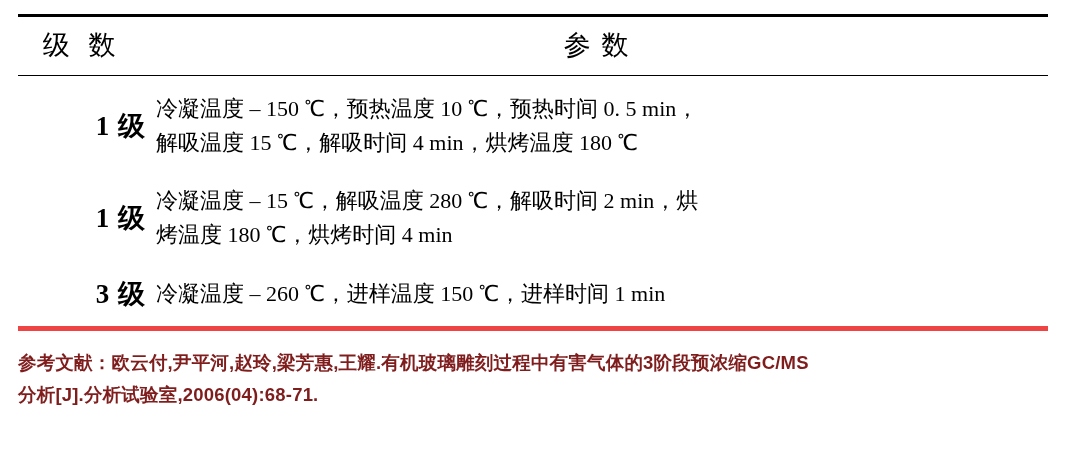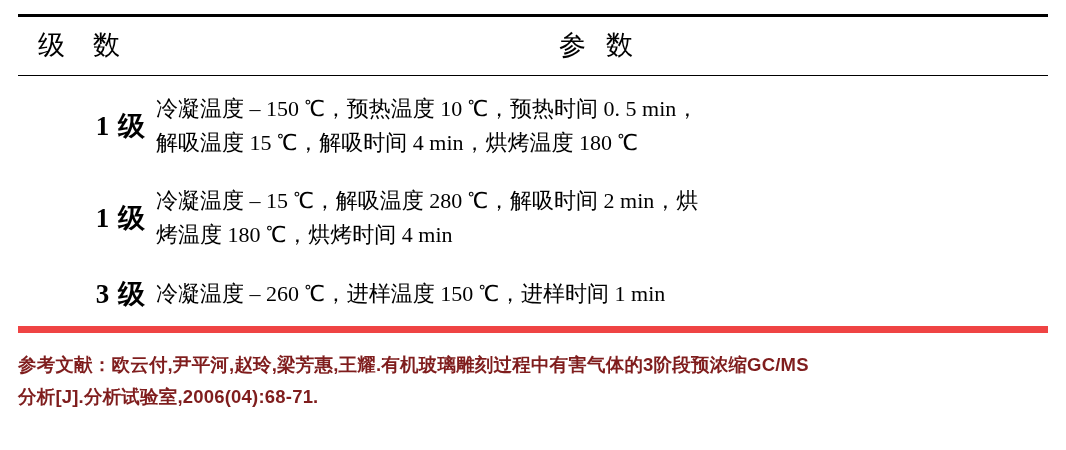--- a/index.html
+++ b/index.html
@@ -32,30 +32,29 @@
   table.param-table col.c1 { width: 128px; }
   table.param-table col.c2 { width: 902px; }
 
   .rule-top {
     border-top: 3px solid #000;
   }
   .rule-mid {
     border-bottom: 1.6px solid #000;
   }
   .rule-bottom {
-    border-bottom: 7px solid #ef4444;
+    border-bottom: 5px solid #ef4444;
   }
 
   th.head-cell {
     font-weight: normal;
     font-size: 27px;
     text-align: center;
     padding: 10px 0 12px 0;
     letter-spacing: 2px;
-    font-family: Liberation Mono, monospace;
   }
   th.head-cell.level {
     letter-spacing: 6px;
   }
 
   td.level-cell {
     font-size: 27px;
     text-align: right;
     vertical-align: middle;
     letter-spacing: 1px;

